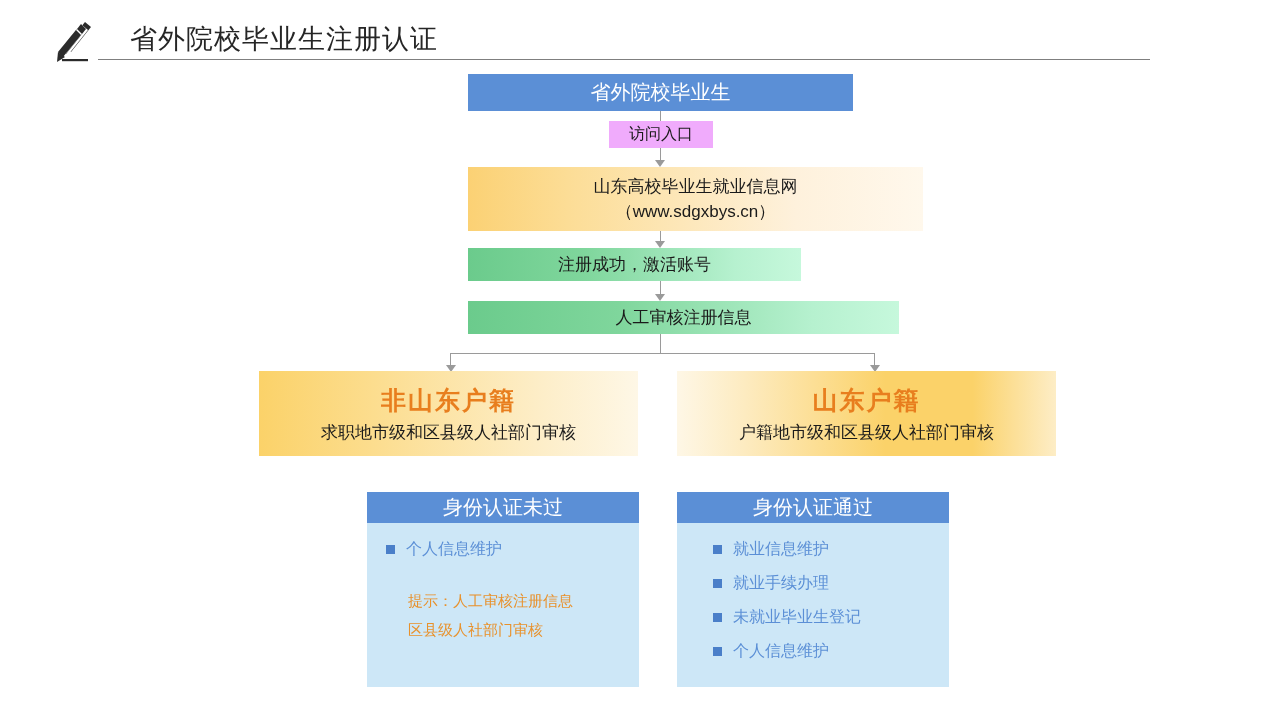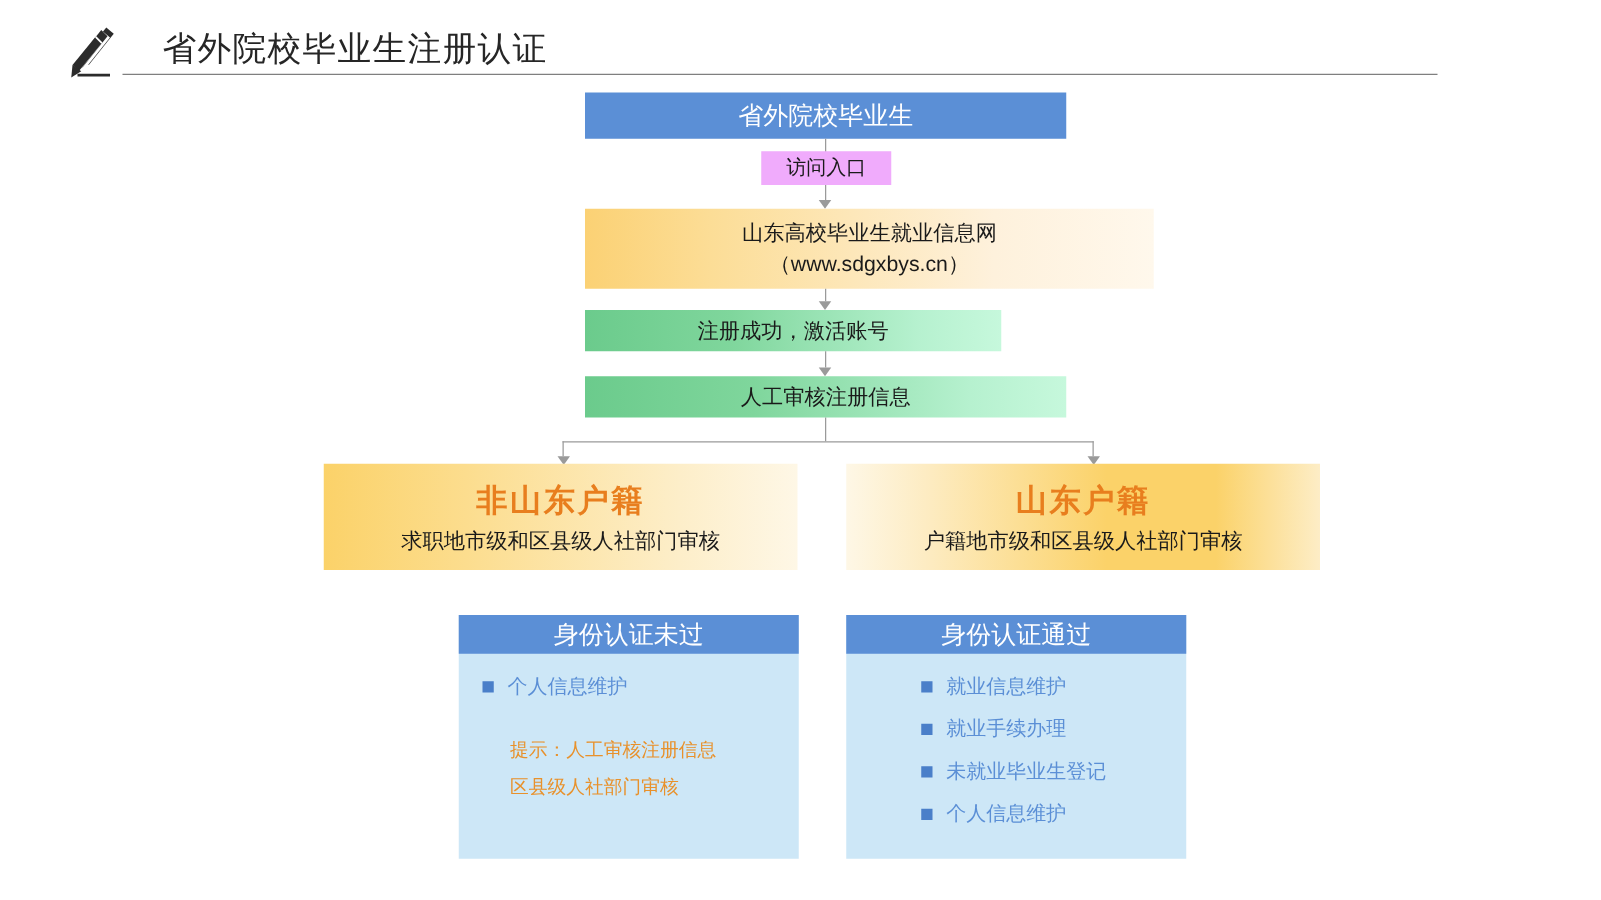--- a/index.html
+++ b/index.html
@@ -90,21 +90,21 @@
   .box-green1 {
     left: 468px; top: 248px;
     width: 333px; height: 33px;
     background: linear-gradient(to right, #6BCB8C 0%, #7FD69C 35%, #B6F1CF 80%, #C6F8DC 100%);
     color: #1a1a1a;
     font-size: 17px;
   }
 
   .box-green2 {
     left: 468px; top: 301px;
-    width: 385px; height: 33px;
+    width: 431px; height: 33px;
     background: linear-gradient(to right, #6BCB8C 0%, #7FD69C 35%, #B6F1CF 80%, #C6F8DC 100%);
     color: #1a1a1a;
     font-size: 17px;
   }
 
   
   .varrow {
     position: absolute;
     width: 11px;
   }
@@ -231,21 +231,21 @@
     margin-bottom: 16px;
   }
   .bullet-sq {
     width: 9px; height: 9px;
     background: #4A7FC9;
     flex: none;
     margin-top: 6px;
     margin-right: 11px;
   }
   .p-left .bullet-row  { padding-left: 19px; }
-  .p-right .bullet-row { padding-left: 60px; margin-bottom: 13px; }
+  .p-right .bullet-row { padding-left: 36px; margin-bottom: 13px; }
 
   .hint {
     font-size: 15px;
     color: #E8912B;
     line-height: 29px;
     padding-left: 41px;
     padding-right: 12px;
     margin-top: 26px;
   }
 </style>

